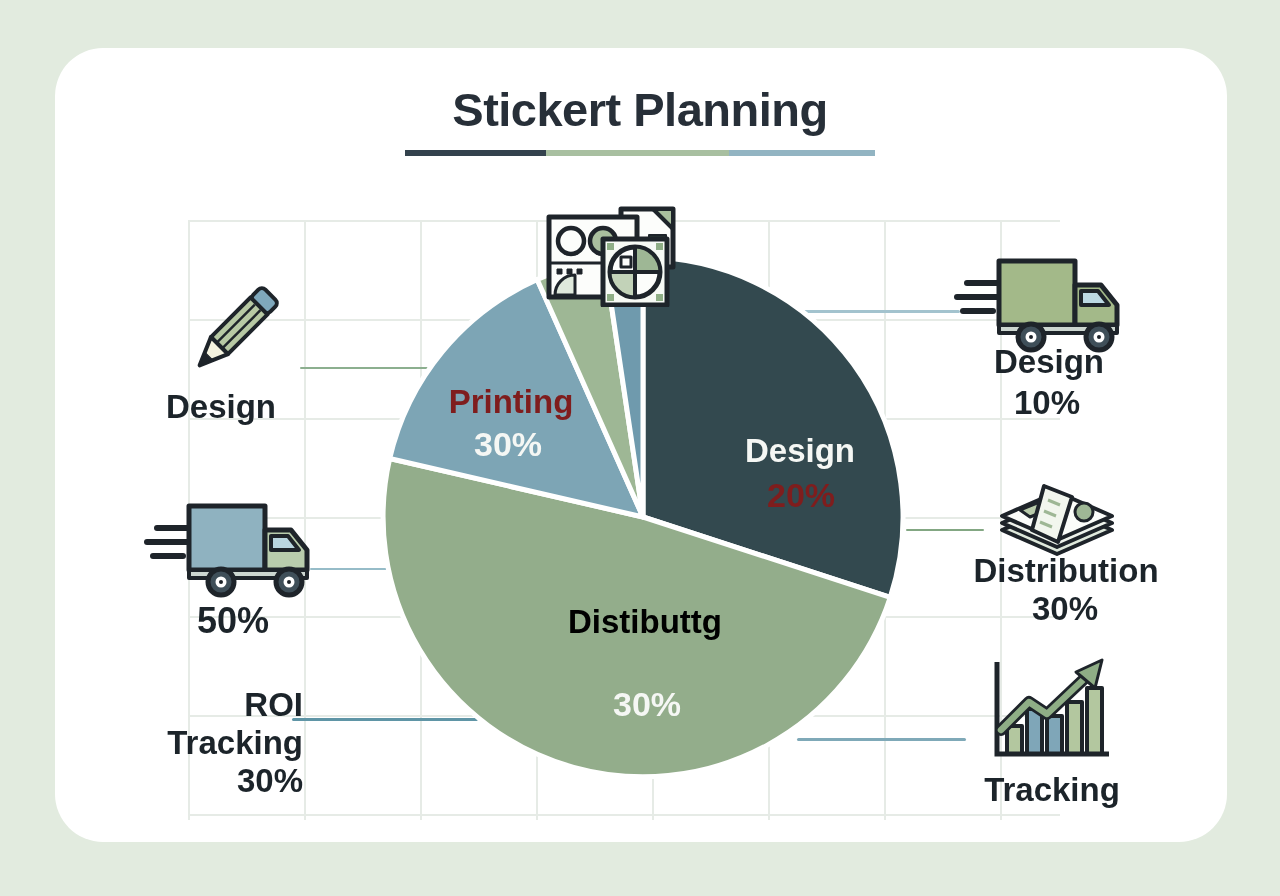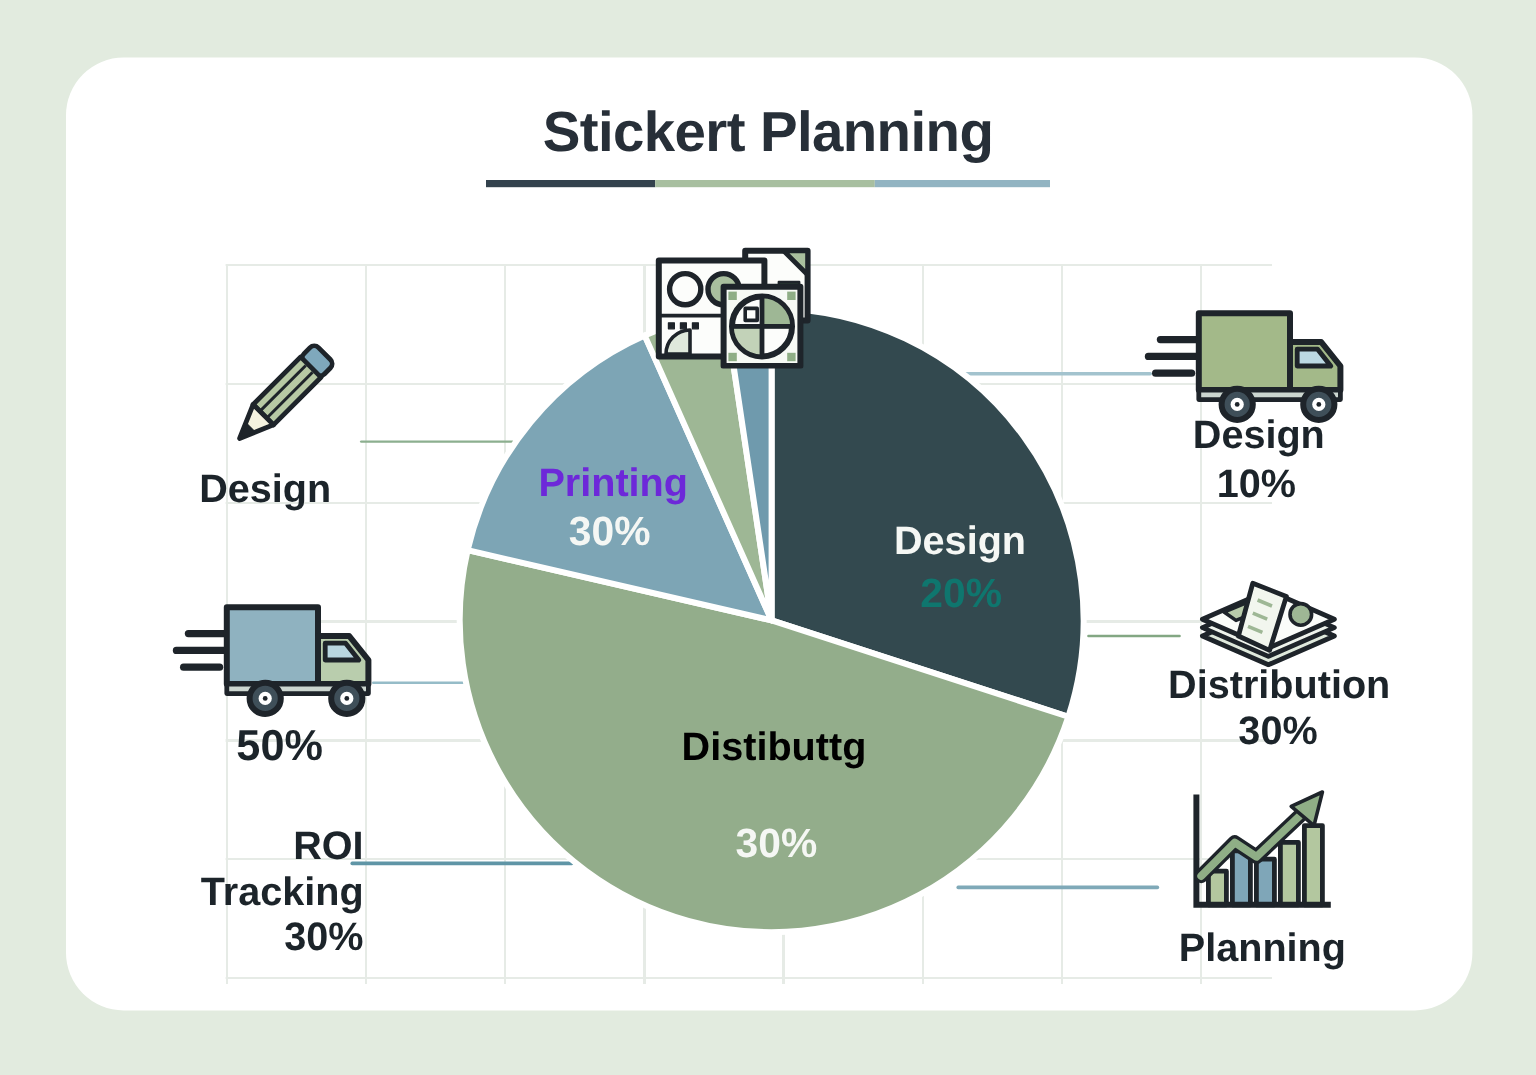--- a/index.html
+++ b/index.html
@@ -56,24 +56,24 @@
 
   <svg id="pie-svg" width="1280" height="896" viewBox="0 0 1280 896">
       <path d="M 643 517 L 643.0 257.0 A 260 260 0 0 1 890.3 597.3 Z" fill="#33494f" stroke="#ffffff" stroke-width="5" stroke-linejoin="round"></path>
       <path d="M 643 517 L 890.3 597.3 A 260 260 0 0 1 389.7 458.5 Z" fill="#93ad8b" stroke="#ffffff" stroke-width="5" stroke-linejoin="round"></path>
       <path d="M 643 517 L 389.7 458.5 A 260 260 0 0 1 537.2 279.5 Z" fill="#7da5b5" stroke="#ffffff" stroke-width="5" stroke-linejoin="round"></path>
       <path d="M 643 517 L 537.2 279.5 A 260 260 0 0 1 604.6 259.9 Z" fill="#9eb795" stroke="#ffffff" stroke-width="5" stroke-linejoin="round"></path>
       <path d="M 643 517 L 604.6 259.9 A 260 260 0 0 1 643.0 257.0 Z" fill="#6f9aad" stroke="#ffffff" stroke-width="5" stroke-linejoin="round"></path>
     </svg>
   <div class="layer" id="pie-labels">
       <div class="pie-label" style="left: 800px; top: 451px; color: rgb(245, 247, 244);">Design</div>
-      <div class="pie-percent" style="left: 801px; top: 495px; color: #0f766e;">20%</div>
+      <div class="pie-percent" style="left: 801px; top: 495px; color: #7f1d1d;">20%</div>
       <div class="pie-label" style="left: 645px; top: 622px; color: #000000;">Distibuttg</div>
       <div class="pie-percent" style="left: 647px; top: 704px; color: rgb(245, 247, 244);">30%</div>
-      <div class="pie-label" style="left: 511px; top: 402px; color: #6d28d9;">Printing</div>
+      <div class="pie-label" style="left: 511px; top: 402px; color: #7f1d1d;">Printing</div>
       <div class="pie-percent" style="left: 508px; top: 444px; color: rgb(245, 247, 244);">30%</div>
     </div>
 
   <div class="icon" style="left:543px;top:205px;">
     <svg width="162" height="102" viewBox="0 0 162 102">
       <g stroke="#1e242a" stroke-linejoin="round">
         <rect x="78" y="4" width="52" height="58" fill="#fcfdfb" stroke-width="5"></rect>
         <polygon points="110,4 130,4 130,24" fill="#a9bf9e" stroke-width="4"></polygon>
         <rect x="106" y="30" width="17" height="5" fill="#2a3a34" stroke-width="2"></rect>
         <rect x="106" y="40" width="17" height="5" fill="#2a3a34" stroke-width="2"></rect>
@@ -193,14 +193,14 @@
         <rect x="64" y="60" width="15" height="38" fill="#7fa6b8"></rect>
         <rect x="84" y="46" width="15" height="52" fill="#b3c79f"></rect>
         <rect x="104" y="32" width="15" height="66" fill="#b3c79f"></rect>
       </g>
       <path d="M14,6 L14,98 L126,98" fill="none" stroke="#1e242a" stroke-width="5"></path>
       <polyline points="18,74 46,46 64,58 100,24" fill="none" stroke="#1e242a" stroke-width="12" stroke-linecap="round" stroke-linejoin="round"></polyline>
       <polyline points="18,74 46,46 64,58 100,24" fill="none" stroke="#8fae86" stroke-width="6.5" stroke-linecap="round" stroke-linejoin="round"></polyline>
       <polygon points="93,16 119,4 112,32" fill="#8fae86" stroke="#1e242a" stroke-width="3" stroke-linejoin="round"></polygon>
     </svg>
   </div>
-  <div class="co-text" style="left:1052px;top:790px;">Planning</div>
+  <div class="co-text" style="left:1052px;top:790px;">Tracking</div>
 </div>
 
 </body></html>

